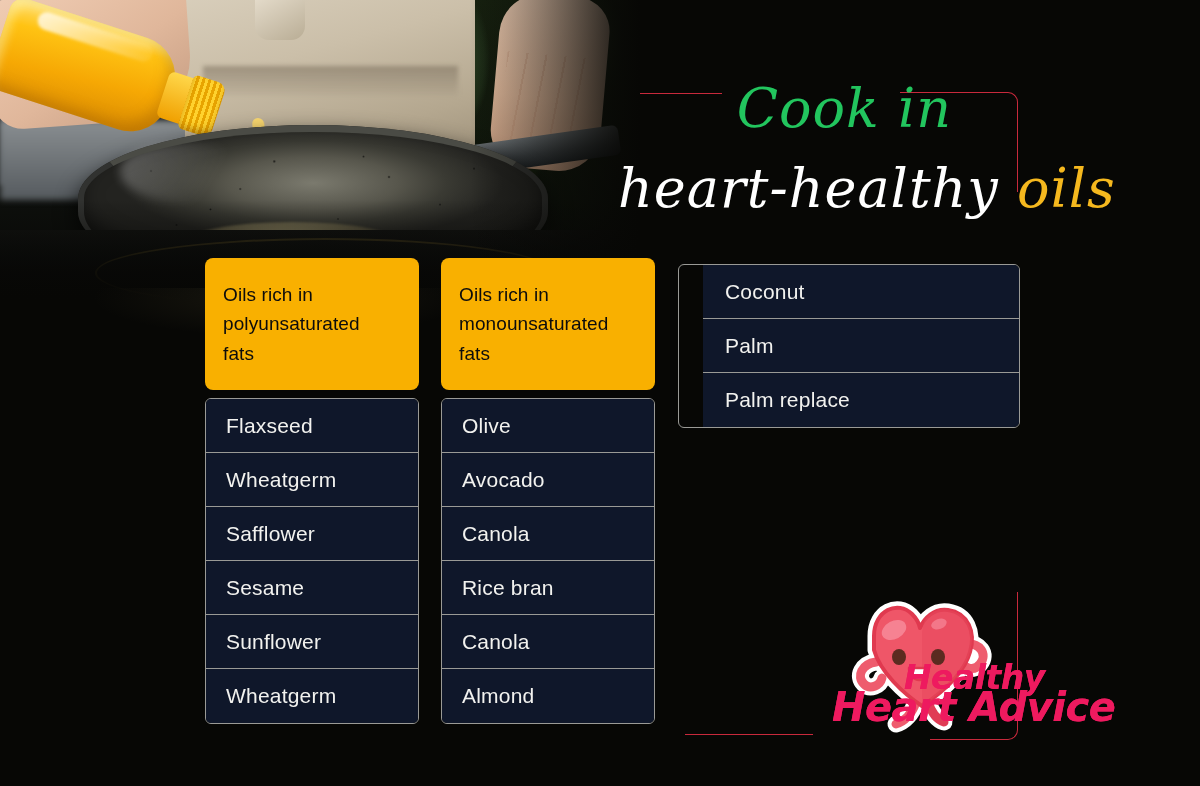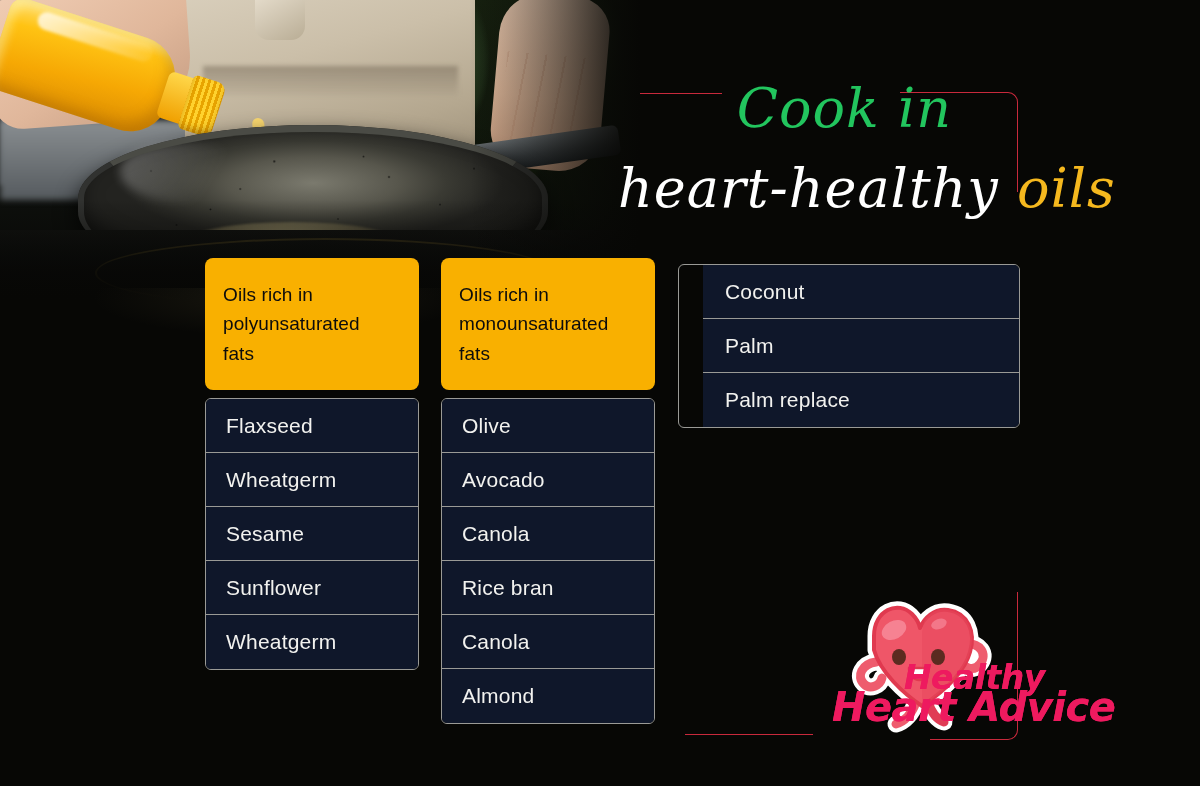--- a/index.html
+++ b/index.html
@@ -368,20 +368,21 @@
 
     <div class="col col-1">
       <div class="col-header">
         <div>Oils rich in</div>
         <div>polyunsaturated</div>
         <div>fats</div>
       </div>
       <div class="col-list">
         <div class="cell">Flaxseed</div>
         <div class="cell">Wheatgerm</div>
+        <div class="cell">Safflower</div>
         <div class="cell">Sesame</div>
         <div class="cell">Sunflower</div>
         <div class="cell">Wheatgerm</div>
       </div>
     </div>
 
     <div class="col col-2">
       <div class="col-header">
         <div>Oils rich in</div>
         <div>monounsaturated</div>

